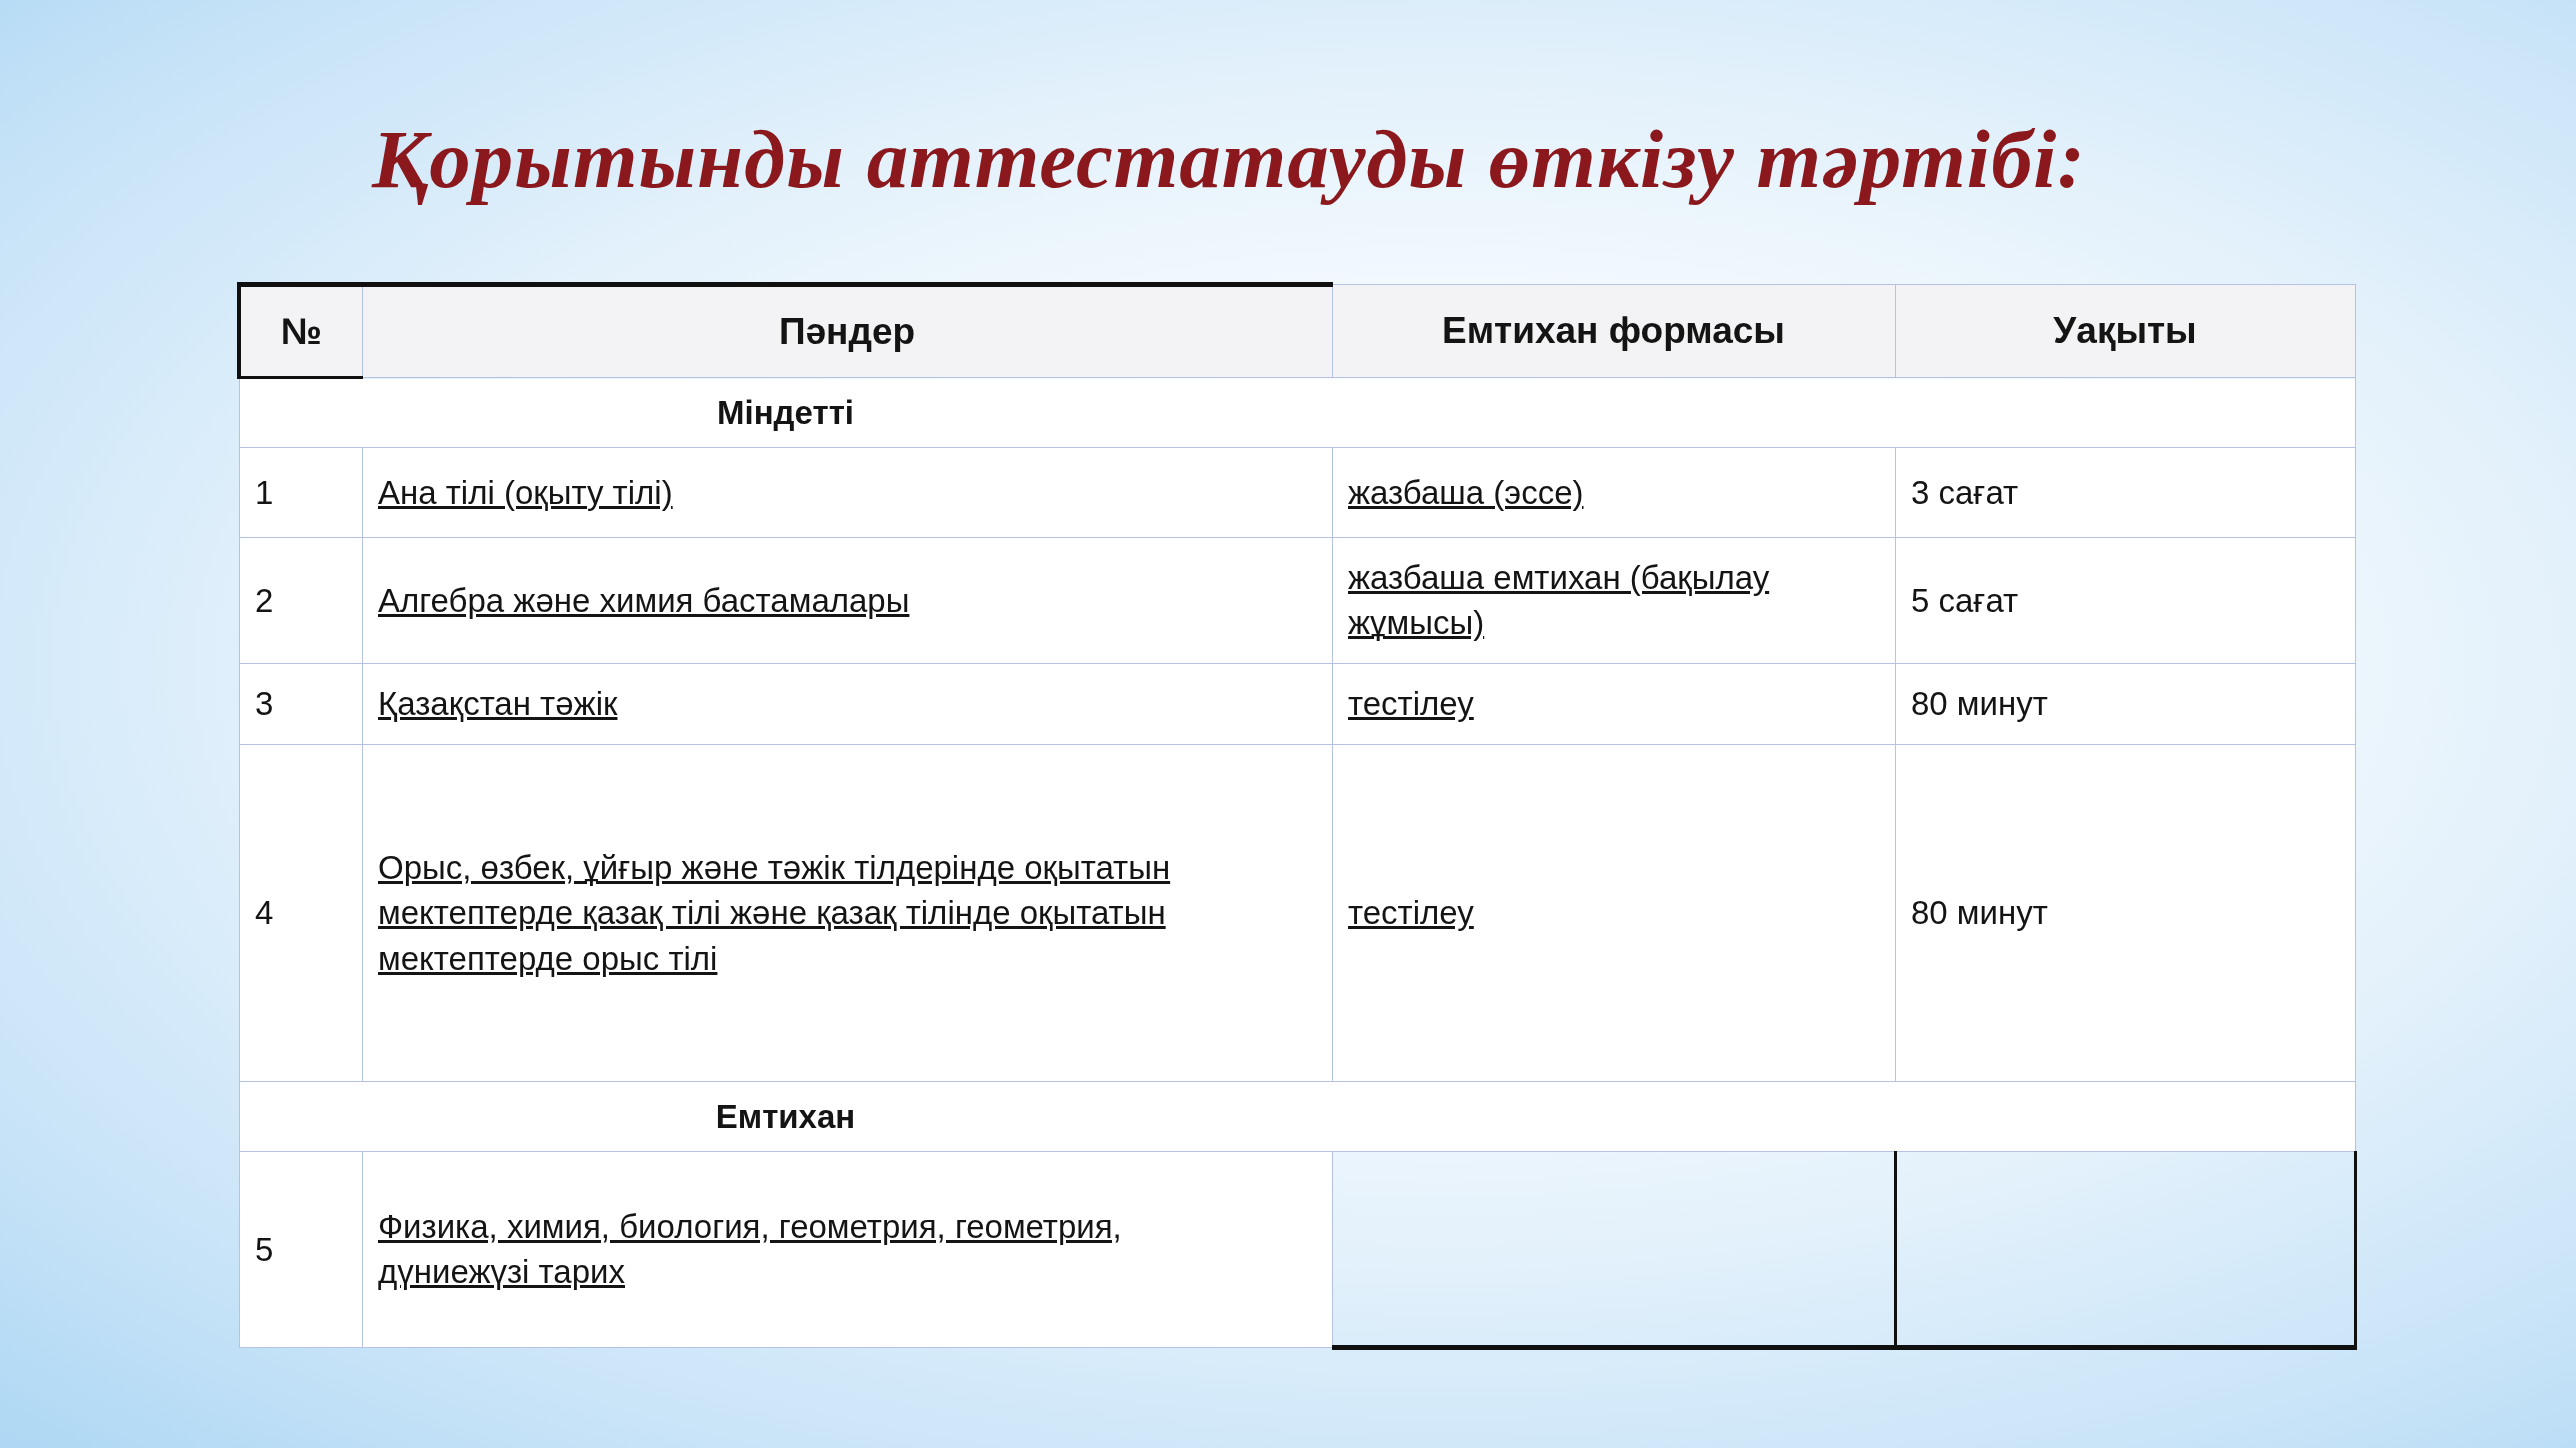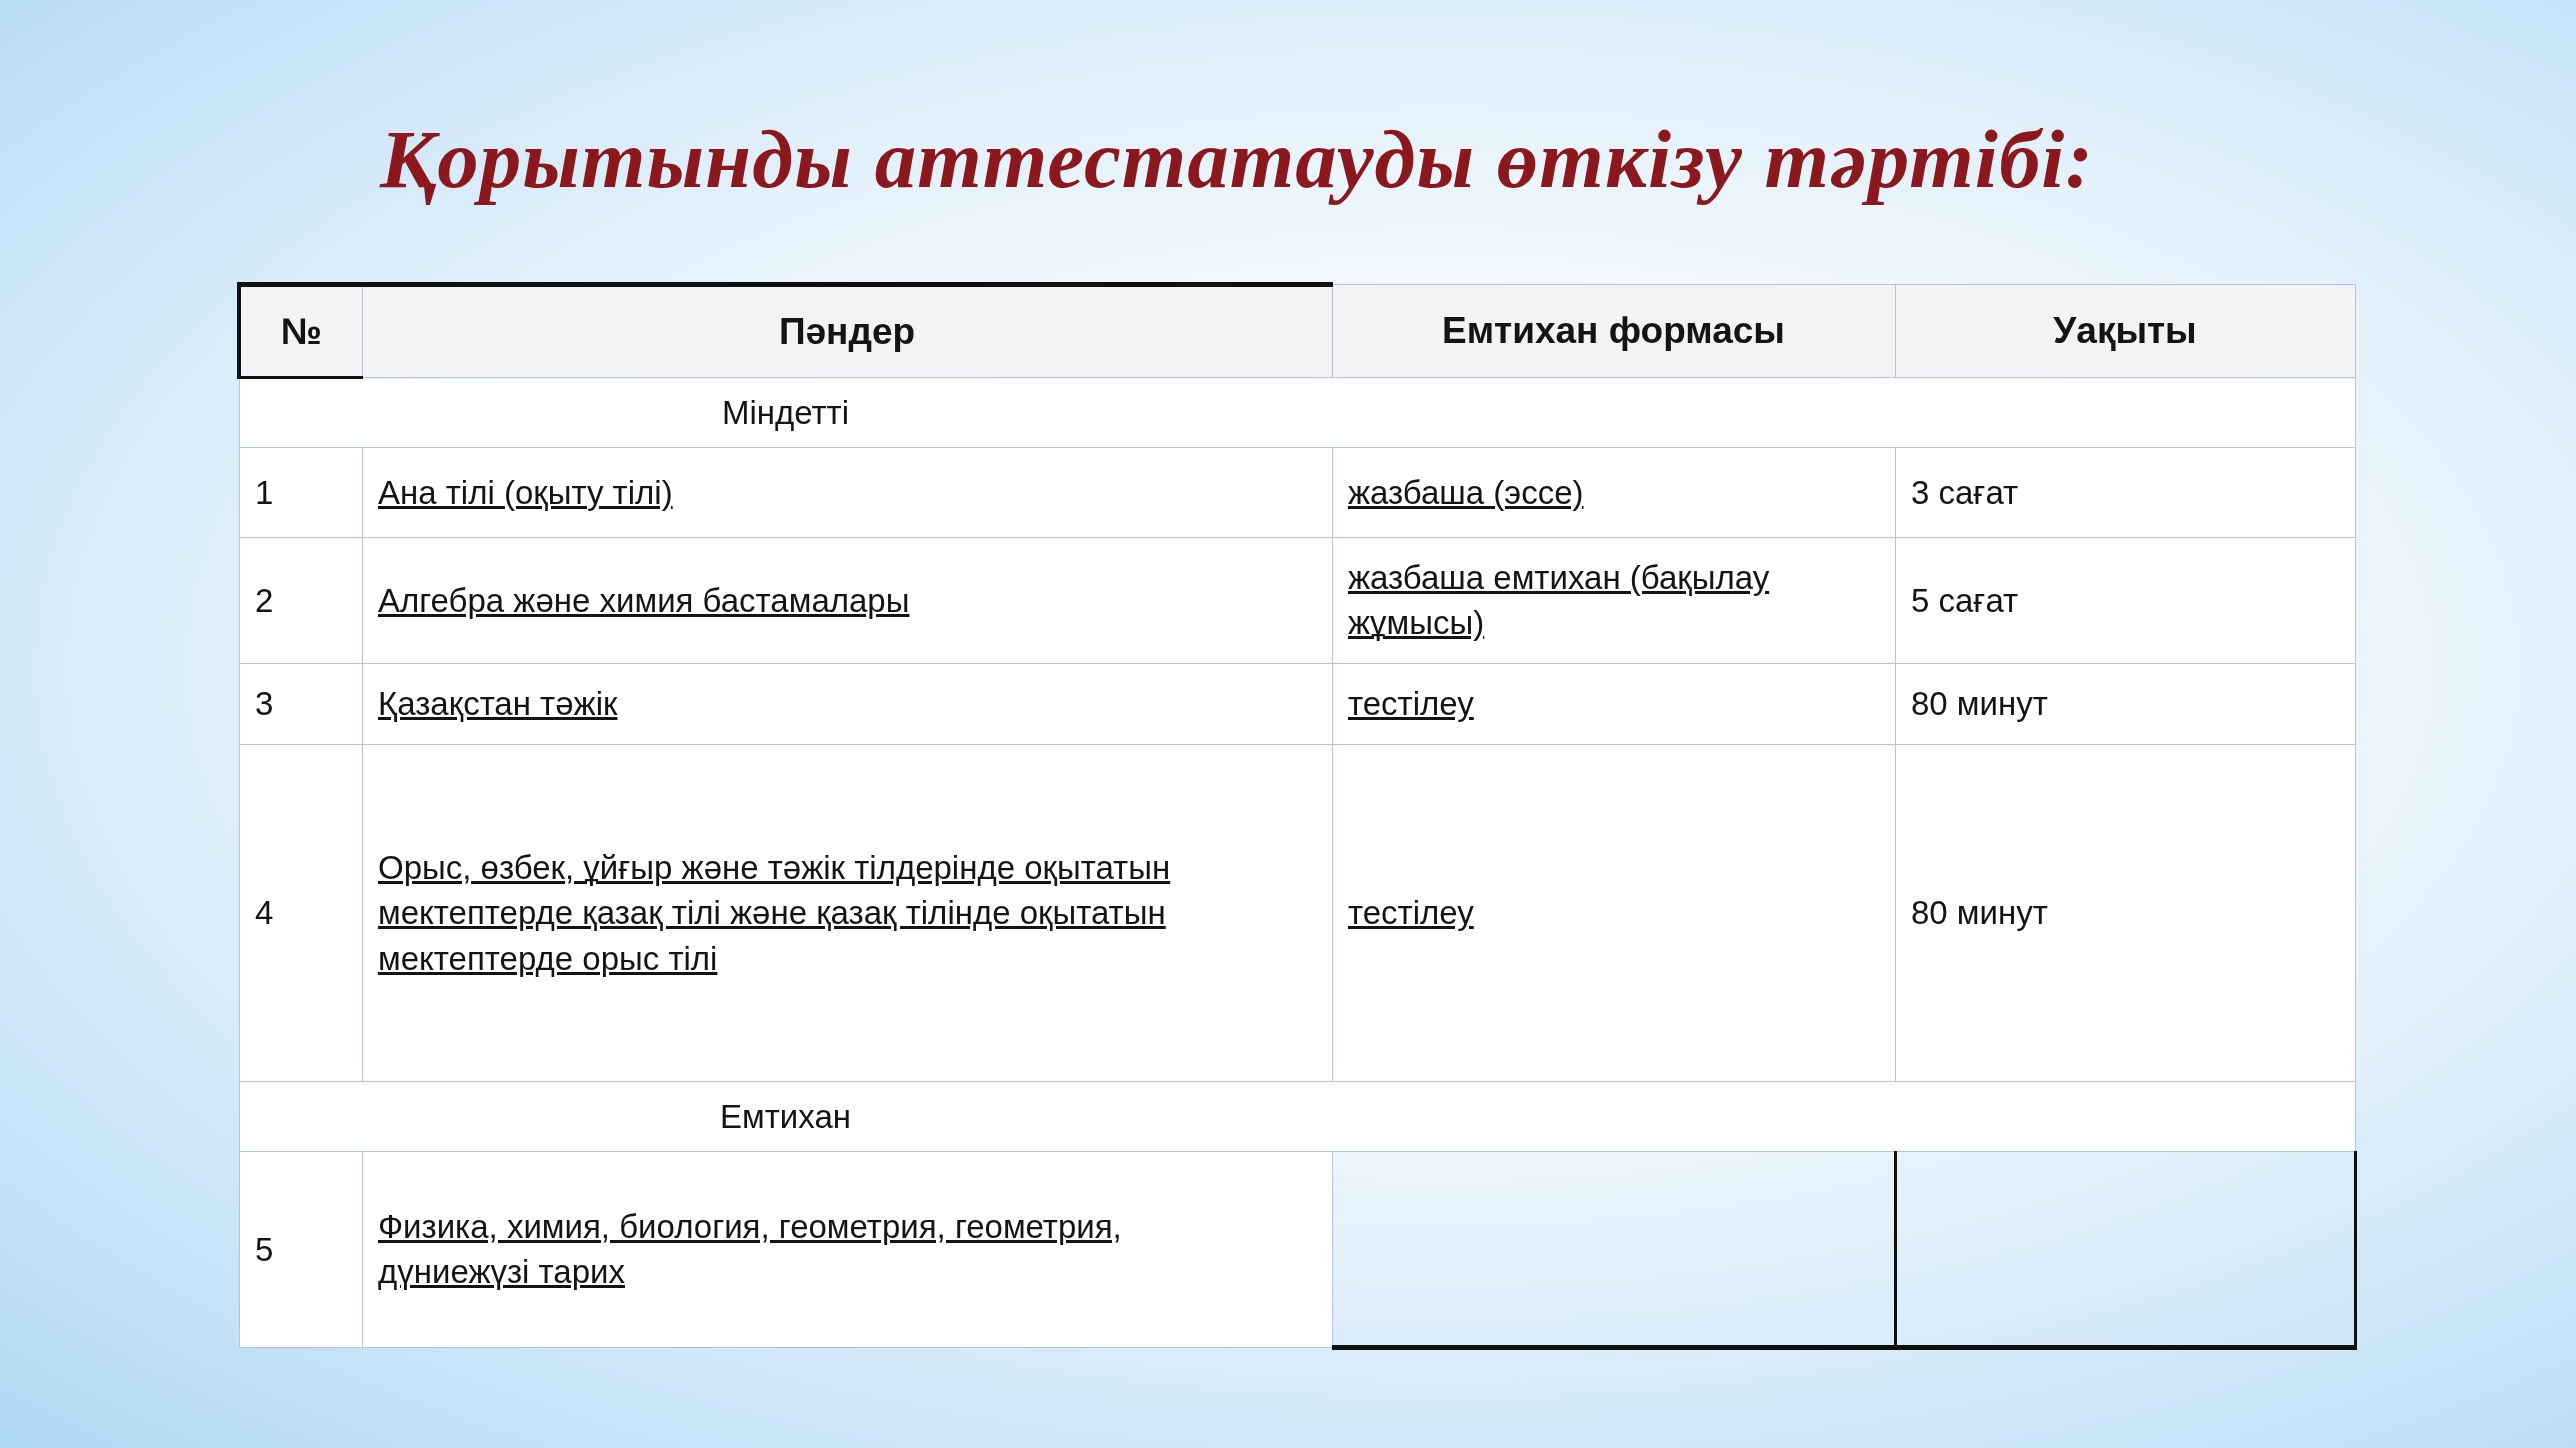--- a/index.html
+++ b/index.html
@@ -8,21 +8,21 @@
     font-family:"Liberation Sans", sans-serif;
   }
   .slide{
     position:relative;width:2576px;height:1449px;
     background:
       radial-gradient(ellipse 92% 85% at 56% 46%,
         #ffffff 0%, #f5fafe 28%, #e3f1fb 48%,
         #c9e4f8 70%, #abd6f3 90%, #9bcdf0 100%);
   }
   .slide-title{
-    position:absolute;left:380px;top:114px;
+    position:absolute;left:372px;top:114px;
     font-family:"Liberation Serif", serif;
     font-weight:bold;font-style:italic;
     font-size:83px;line-height:1.1;
     color:#8a181c;letter-spacing:1px;
     white-space:nowrap;
   }
   table.exam{
     position:absolute;left:237px;top:282px;
     border-collapse:collapse;table-layout:fixed;
     width:2115px;
@@ -48,21 +48,21 @@
   tr.h-r4 td{height:324px}
   tr.h-sec2 td{height:69px}
   tr.h-r5 td{height:181px}
   td.head{
     background:#f3f3f5;text-align:center;
     font-weight:bold;font-size:37px;
   }
   td.section-cell{padding:0;}
   .section-inner{
     width:1092px;text-align:center;
-    font-weight:normal;font-size:33px;
+    font-weight:bold;font-size:33px;
   }
   td.black-top{border-top:5.8px solid #101010}
   td.black-left{border-left:4.8px solid #101010}
   td.black-bottom-thin{border-bottom:3.9px solid #101010}
   td.black-bottom{border-bottom:5.8px solid #101010}
   td.black-right{border-right:3.9px solid #101010}
   td.transparent{background:transparent}
   .pre{white-space:pre-line;display:block;text-decoration:underline;}
 </style>
 </head>

